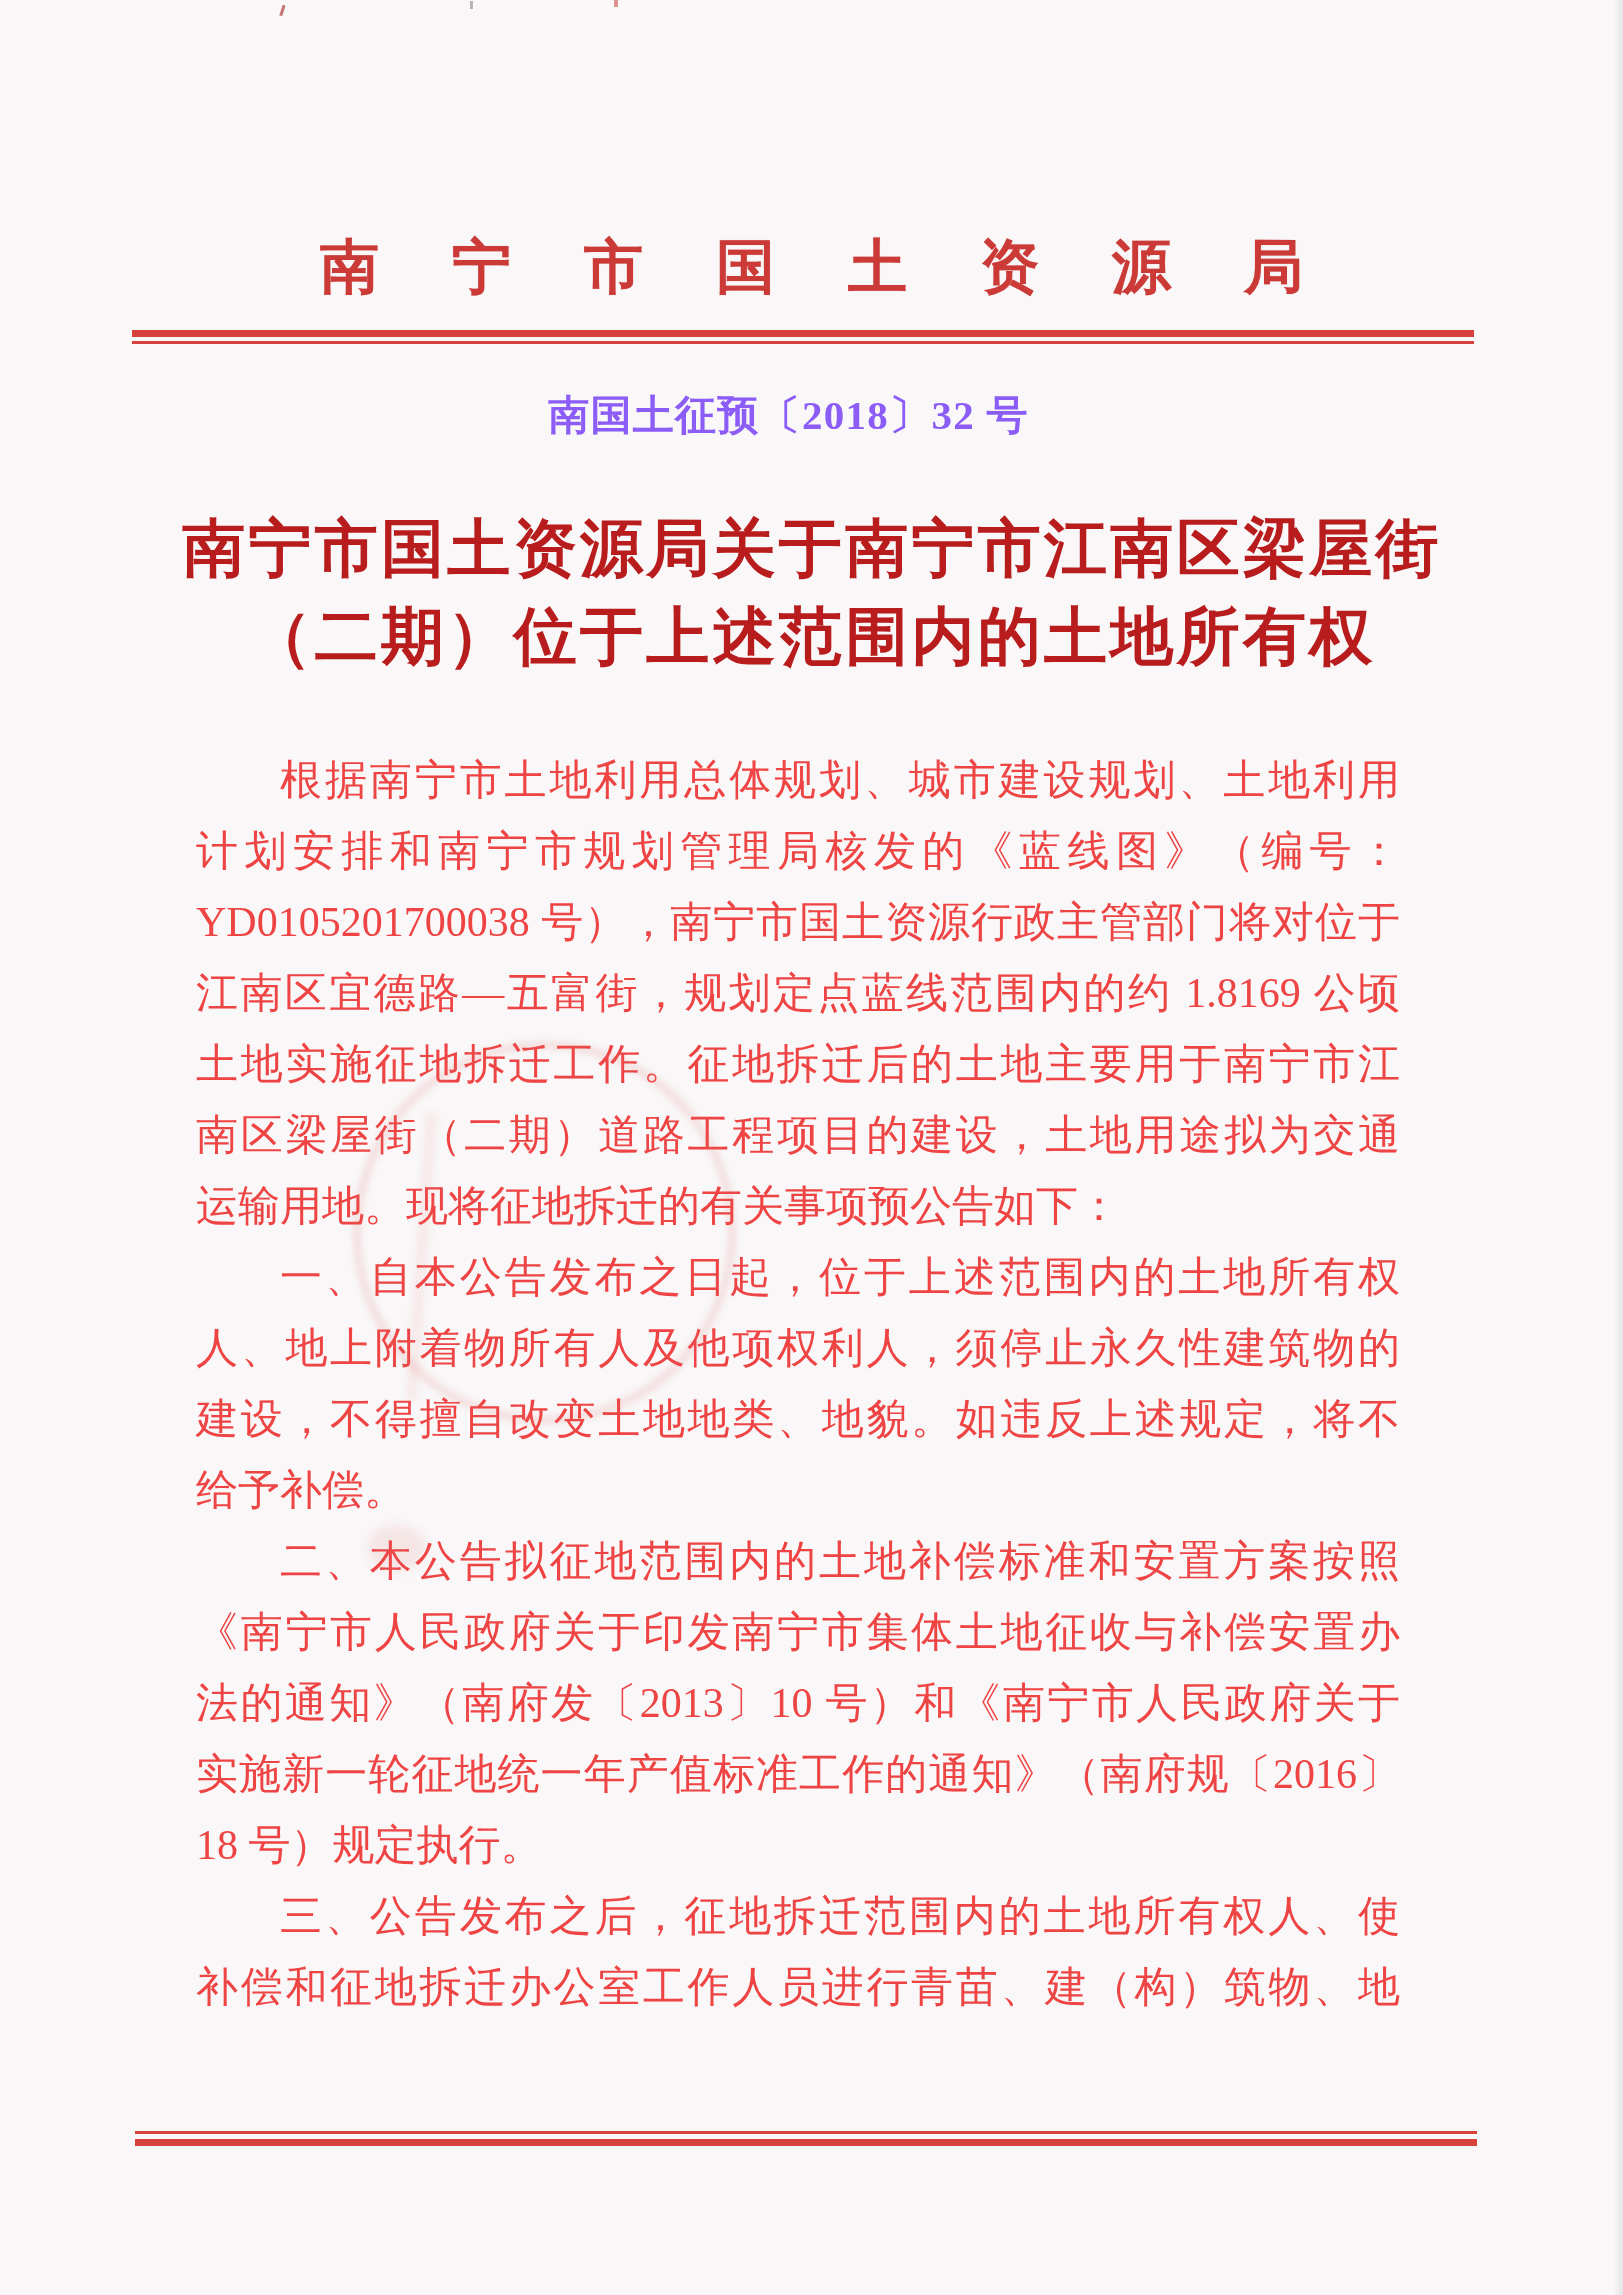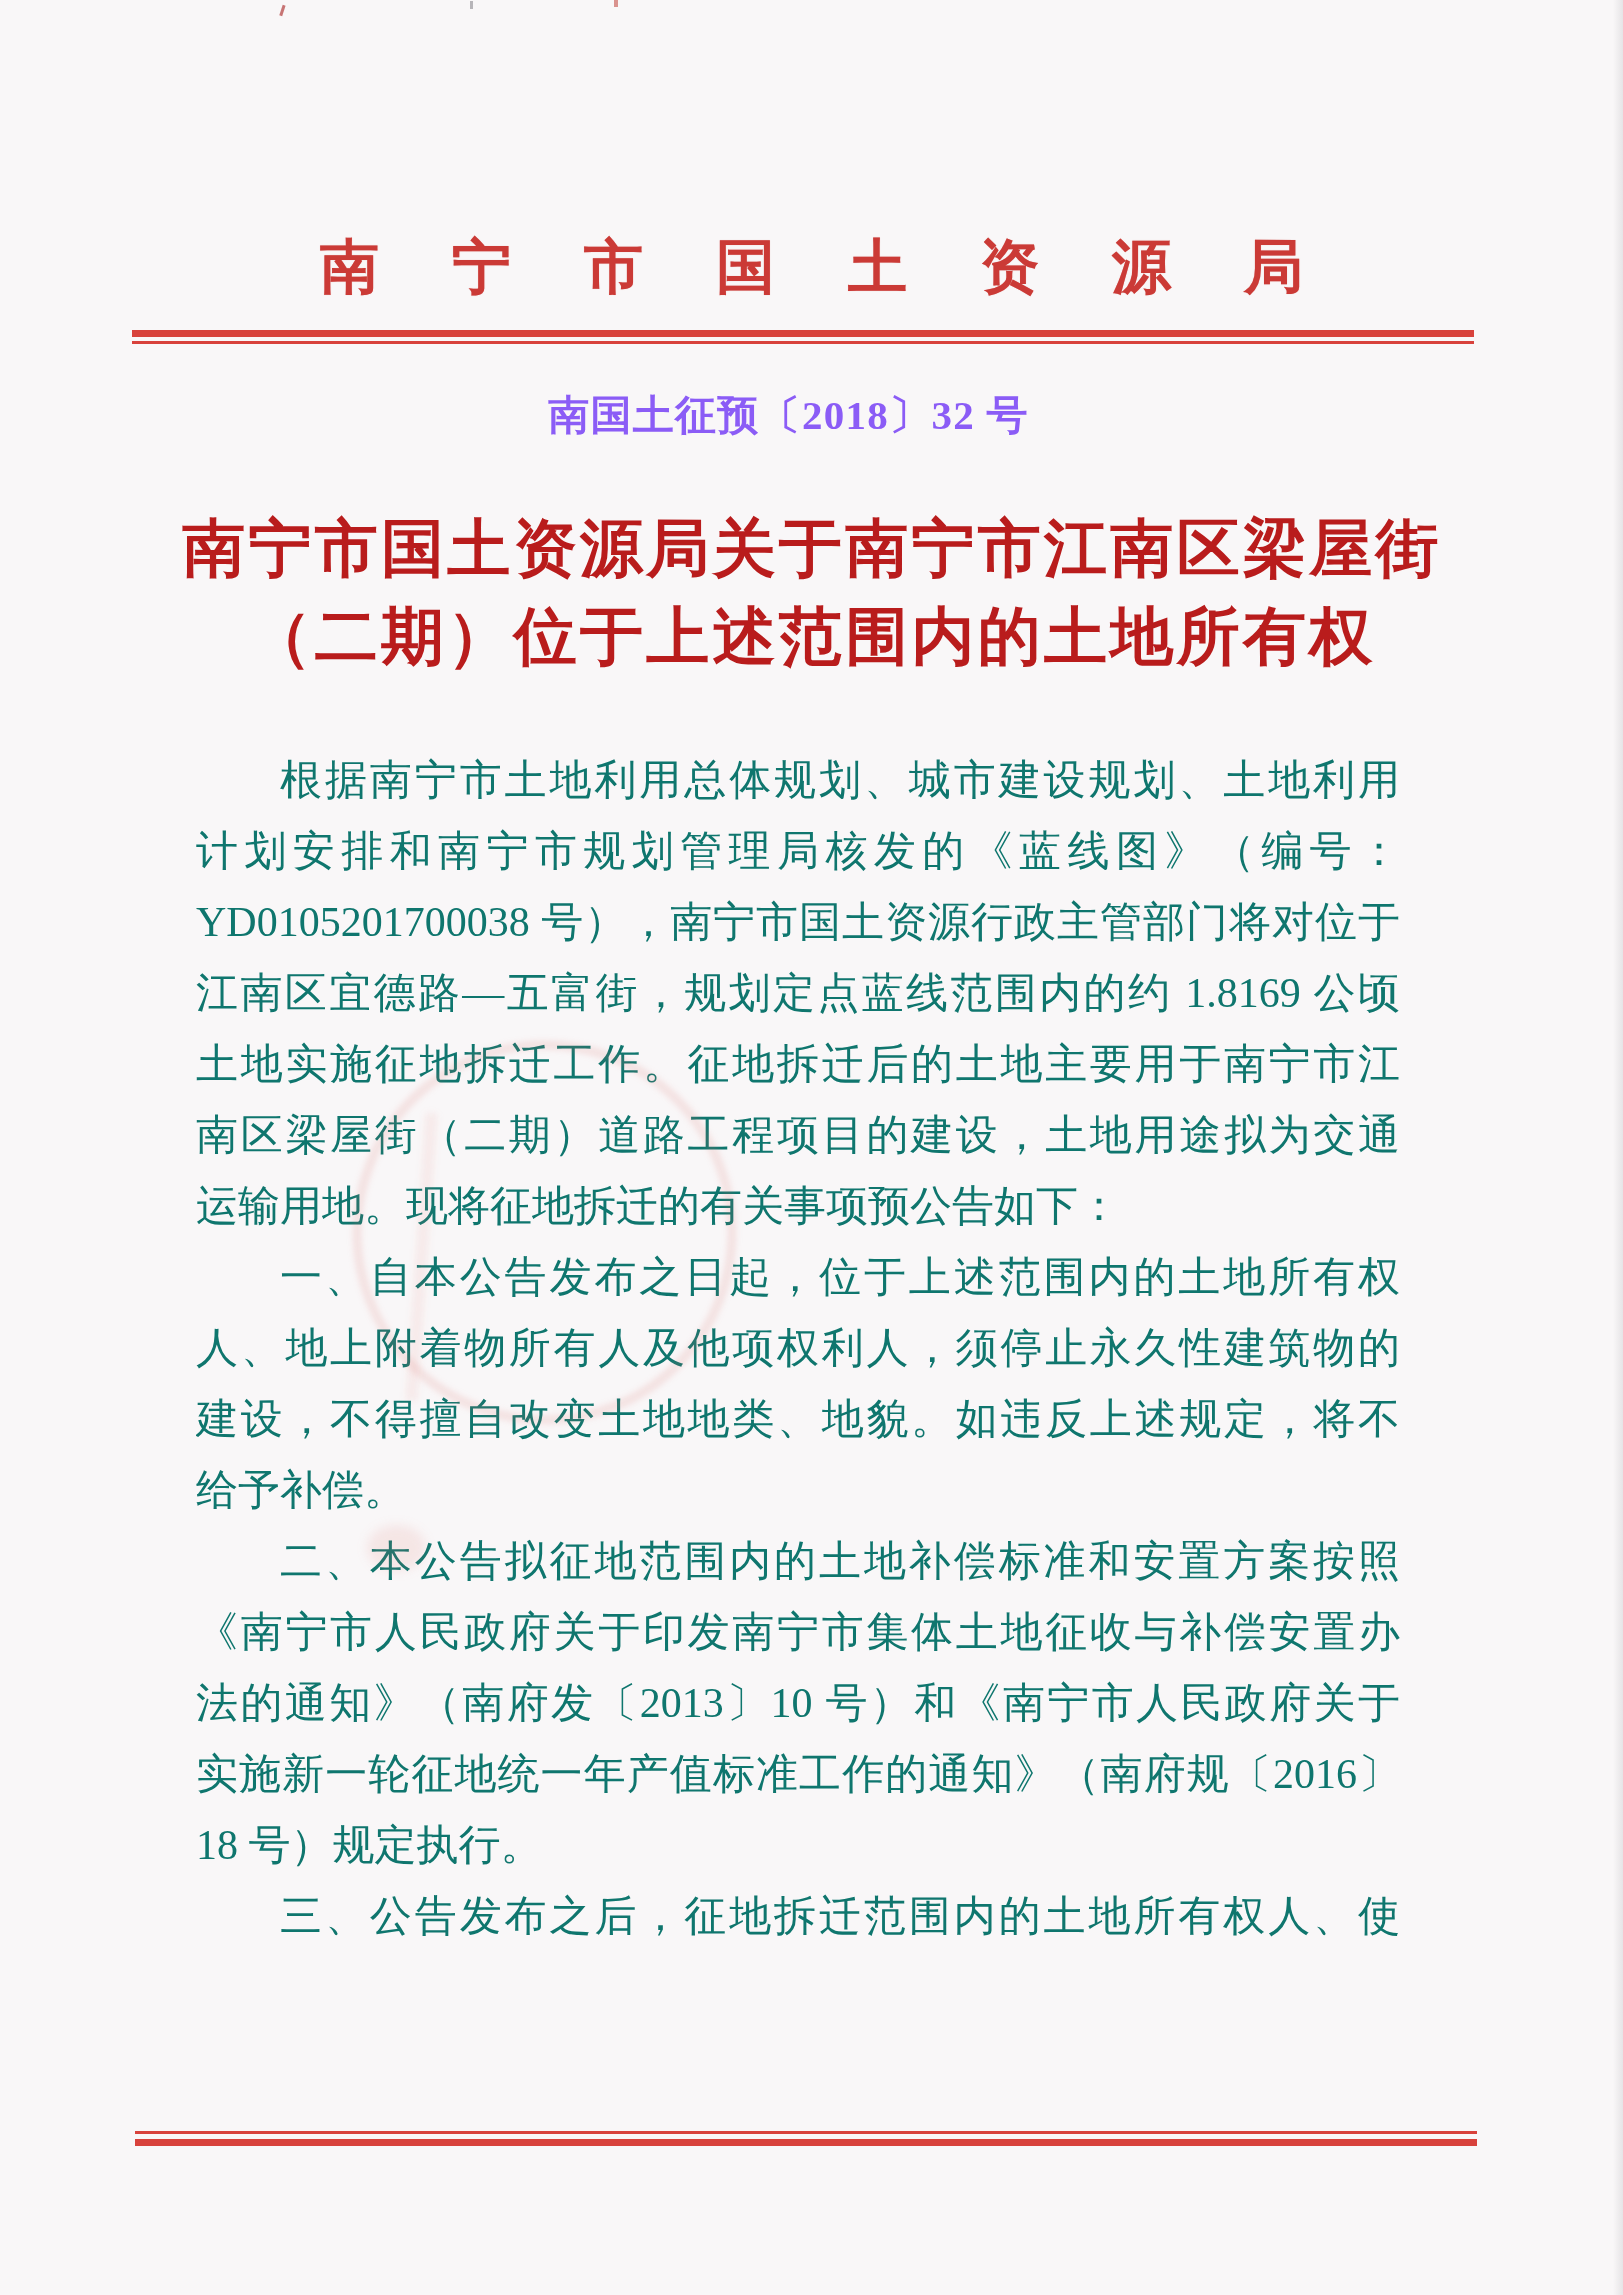--- a/index.html
+++ b/index.html
@@ -46,21 +46,21 @@
 
   .bodyblock{
     position:absolute;left:196px;top:745px;width:1204px;
   }
   .line{
     height:71px;line-height:71px;
     font-size:42px;
     text-align:justify;
     word-break:keep-all;
     overflow:hidden;
-    color:#0f766e;
+    color:#ef4444;
   }
   .line.fill{text-align-last:justify;}
   .line.end{text-align-last:left;}
   .line.indent{text-indent:84px;}
 
   
   .seal-ring{
     position:absolute;left:353px;top:1041px;width:367px;height:367px;
     border:8.5px solid rgba(222,105,100,.17);
     border-radius:50%;
@@ -117,20 +117,21 @@
       <div class="line fill indent">一、自本公告发布之日起，位于上述范围内的土地所有权</div>
       <div class="line fill">人、地上附着物所有人及他项权利人，须停止永久性建筑物的</div>
       <div class="line fill">建设，不得擅自改变土地地类、地貌。如违反上述规定，将不</div>
       <div class="line end">给予补偿。</div>
       <div class="line fill indent">二、本公告拟征地范围内的土地补偿标准和安置方案按照</div>
       <div class="line fill">《南宁市人民政府关于印发南宁市集体土地征收与补偿安置办</div>
       <div class="line fill">法的通知》（南府发〔2013〕10 号）和《南宁市人民政府关于</div>
       <div class="line fill">实施新一轮征地统一年产值标准工作的通知》（南府规〔2016〕</div>
       <div class="line end">18 号）规定执行。</div>
       <div class="line fill indent">三、公告发布之后，征地拆迁范围内的土地所有权人、使</div>
+      <div class="line fill">补偿和征地拆迁办公室工作人员进行青苗、建（构）筑物、地</div>
     </div>
 
   <div class="seal-ring"></div>
   <div class="seal-streak"></div>
   <div class="seal-blob"></div>
 
   <div class="rule rule-bot-thin"></div>
   <div class="rule rule-bot-thick"></div>
 
   <div class="speck speck-1"></div>

